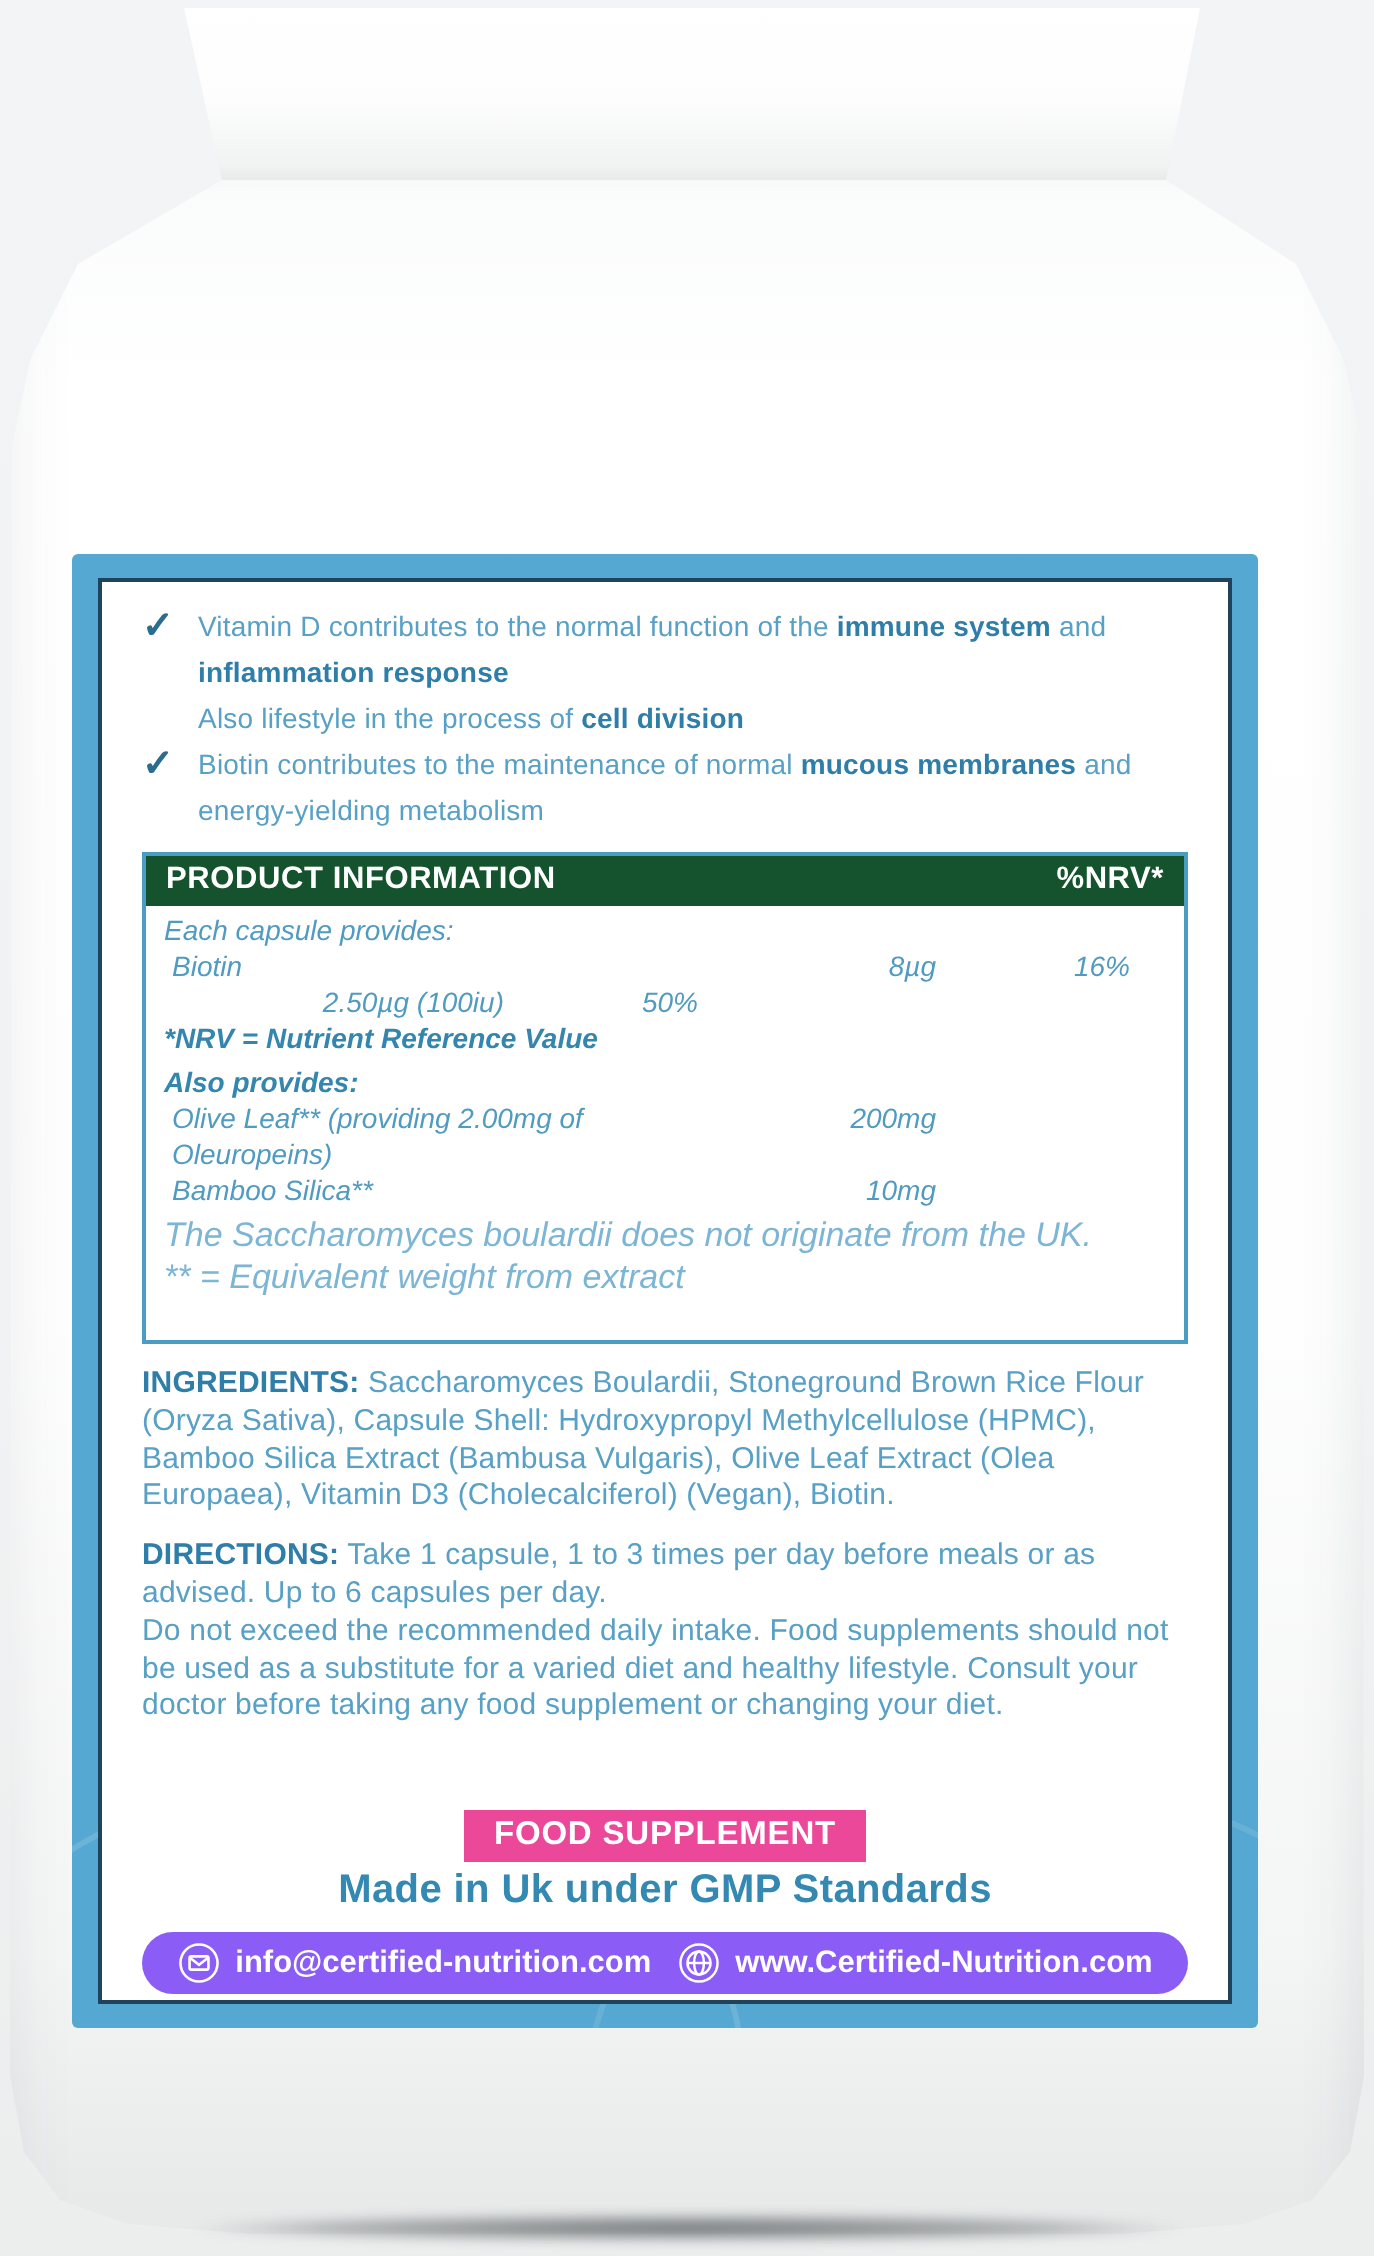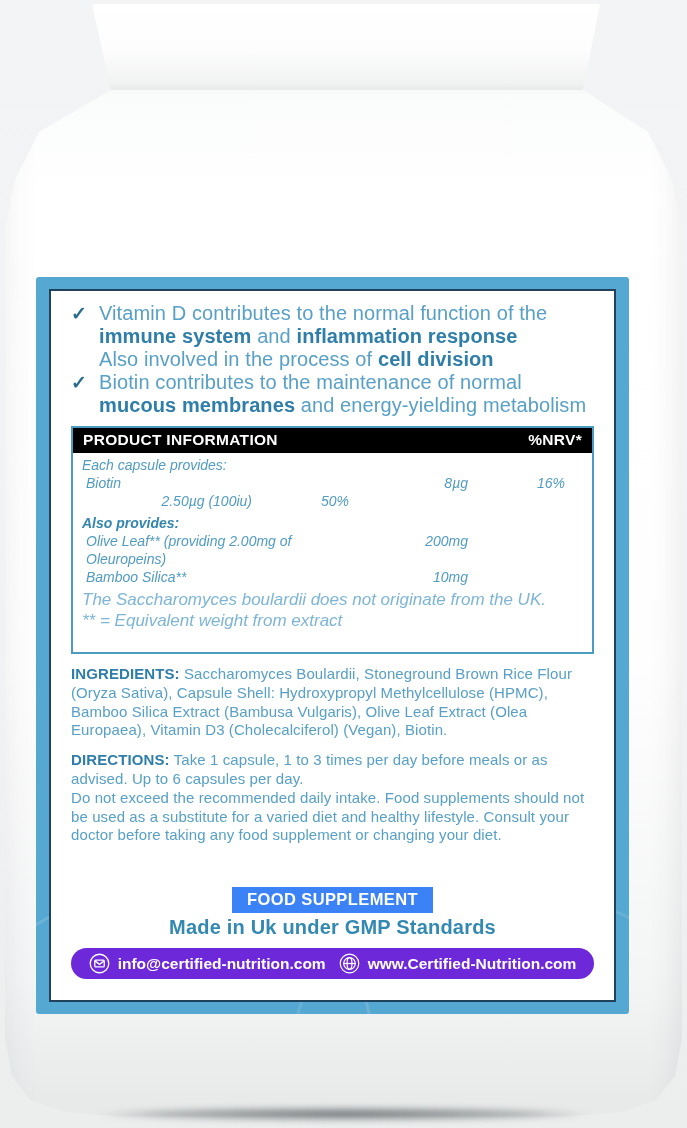--- a/index.html
+++ b/index.html
@@ -46,53 +46,53 @@
     background:#ffffff; border:2px solid #20425a; overflow:hidden; z-index:2;
   }
   .content { position:absolute; inset:0; padding:8px 20px 4px; }
 
   
   .benefits { margin-top:3px; }
   .benefit { display:flex; gap:9px; }
   .check {
     flex:none; width:19px; color:#2a6d8f; font-weight:700; font-size:19px; line-height:23px;
   }
-  .btext { font-size:20px; line-height:23px; color:#58a0c5; letter-spacing:.1px; width:492px; }
+  .btext { font-size:14px; line-height:23px; color:#58a0c5; letter-spacing:.1px; width:492px; }
   .seg-b { font-weight:700; color:#2e7ea9; }
 
   
   .pi-table { margin-top:9px; border:2px solid #4a9cc1; background:#fff; }
   .pi-head {
-    background:#000000; color:#ffffff; font-weight:700; font-size:15.5px; letter-spacing:.3px;
+    background:#14532d; color:#ffffff; font-weight:700; font-size:15.5px; letter-spacing:.3px;
     display:flex; justify-content:space-between; padding:3px 10px 4px;
   }
   .pi-body { padding:3px 9px 24px; font-size:14px; color:#519bc1;font-style:italic; }
   .pi-row { display:flex; line-height:18px; }
   .pi-name { flex:1; padding-left:4px; }
   .pi-name.no-ind { padding-left:0; }
   .pi-amt { flex:none; width:170px; text-align:right; }
   .pi-nrv { flex:none; width:115px; text-align:right; padding-right:18px; box-sizing:border-box; }
   .pi-bold { font-weight:700; color:#3486ae; }
   .pi-gap { height:4px; }
   .pi-note { font-size:17px; color:#7db5d5; line-height:14px; margin-top:7px; padding-left:0; }
 
   
   .para { margin:11px 0 0; font-size:15px; line-height:18.8px; color:#58a0c5; letter-spacing:.1px; }
   .plabel { font-weight:700; color:#2e7ea9; }
 
   
   .badge-wrap { text-align:center; margin-top:42px; }
   .badge {
-    display:inline-block; background:#3b82f6; color:#fff; font-weight:700;
+    display:inline-block; background:#ec4899; color:#fff; font-weight:700;
     font-size:16.5px; letter-spacing:.4px; padding:3px 15px 4px;
   }
   .gmp { text-align:center; font-weight:700; font-size:20px; color:#3389b1; margin-top:3px; letter-spacing:.2px; }
 
   .contact {
-    margin-top:9px; height:31px; background:#6d28d9; border-radius:16px;
+    margin-top:9px; height:31px; background:#8b5cf6; border-radius:16px;
     display:flex; align-items:center; justify-content:center; gap:13px;
     color:#ffffff; font-weight:700; font-size:15.5px;
   }
   .contact-item { display:flex; align-items:center; gap:8px; }
   .contact-item svg { display:block; }
 </style>
 </head>
 <body>
 
 <div class="stage">
@@ -103,21 +103,21 @@
 
   <div class="back-label">
     <div class="label-panel">
       <div class="content">
 
         <div class="benefits">
           <div class="benefit">
             <span class="check">✓</span>
             <div class="btext">
               <div><span>Vitamin D contributes to the normal function of the </span><span class="seg-b">immune system</span><span> and </span><span class="seg-b">inflammation response</span></div>
-              <div><span>Also involved in the process of </span><span class="seg-b">cell division</span></div>
+              <div><span>Also lifestyle in the process of </span><span class="seg-b">cell division</span></div>
             </div>
           </div>
           <div class="benefit">
             <span class="check">✓</span>
             <div class="btext">
               <div><span>Biotin contributes to the maintenance of normal </span><span class="seg-b">mucous membranes</span><span> and energy-yielding metabolism</span></div>
             </div>
           </div>
         </div>
 
@@ -131,20 +131,23 @@
               <span class="pi-name no-ind">Each capsule provides:</span>
             </div>
             <div class="pi-row">
               <span class="pi-name">Biotin</span>
               <span class="pi-amt">8µg</span>
               <span class="pi-nrv">16%</span>
             </div>
             <div class="pi-row">
               <span class="pi-amt">2.50µg (100iu)</span>
               <span class="pi-nrv">50%</span>
+            </div>
+            <div class="pi-row pi-bold">
+              <span class="pi-name no-ind">*NRV = Nutrient Reference Value</span>
             </div>
             <div class="pi-gap"></div>
             <div class="pi-row pi-bold">
               <span class="pi-name no-ind">Also provides:</span>
             </div>
             <div class="pi-row">
               <span class="pi-name">Olive Leaf** (providing 2.00mg of Oleuropeins)</span>
               <span class="pi-amt">200mg</span>
               <span class="pi-nrv"></span>
             </div>

